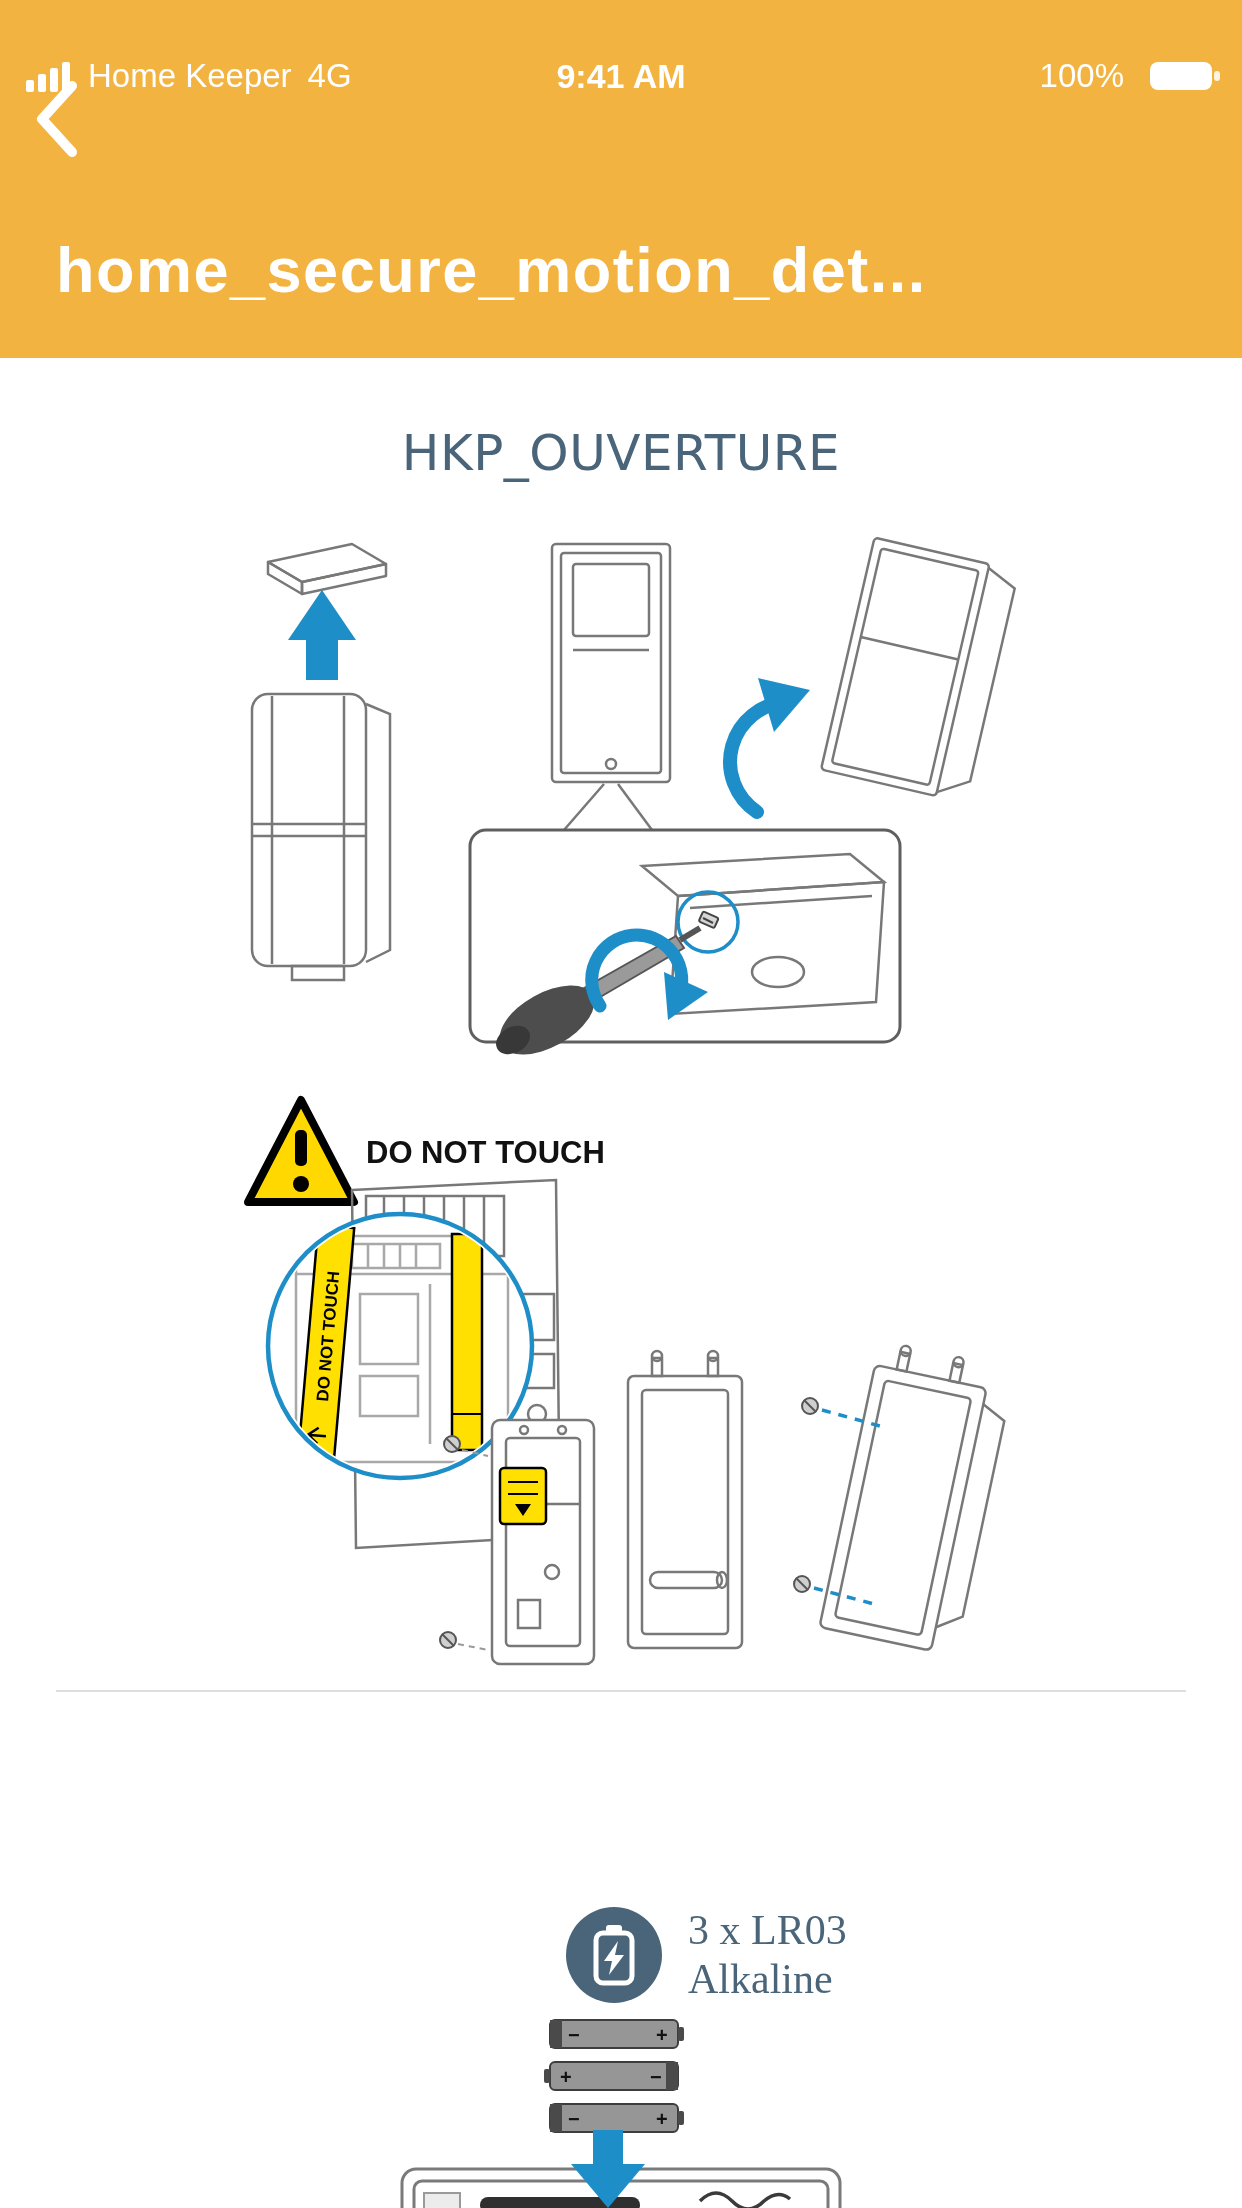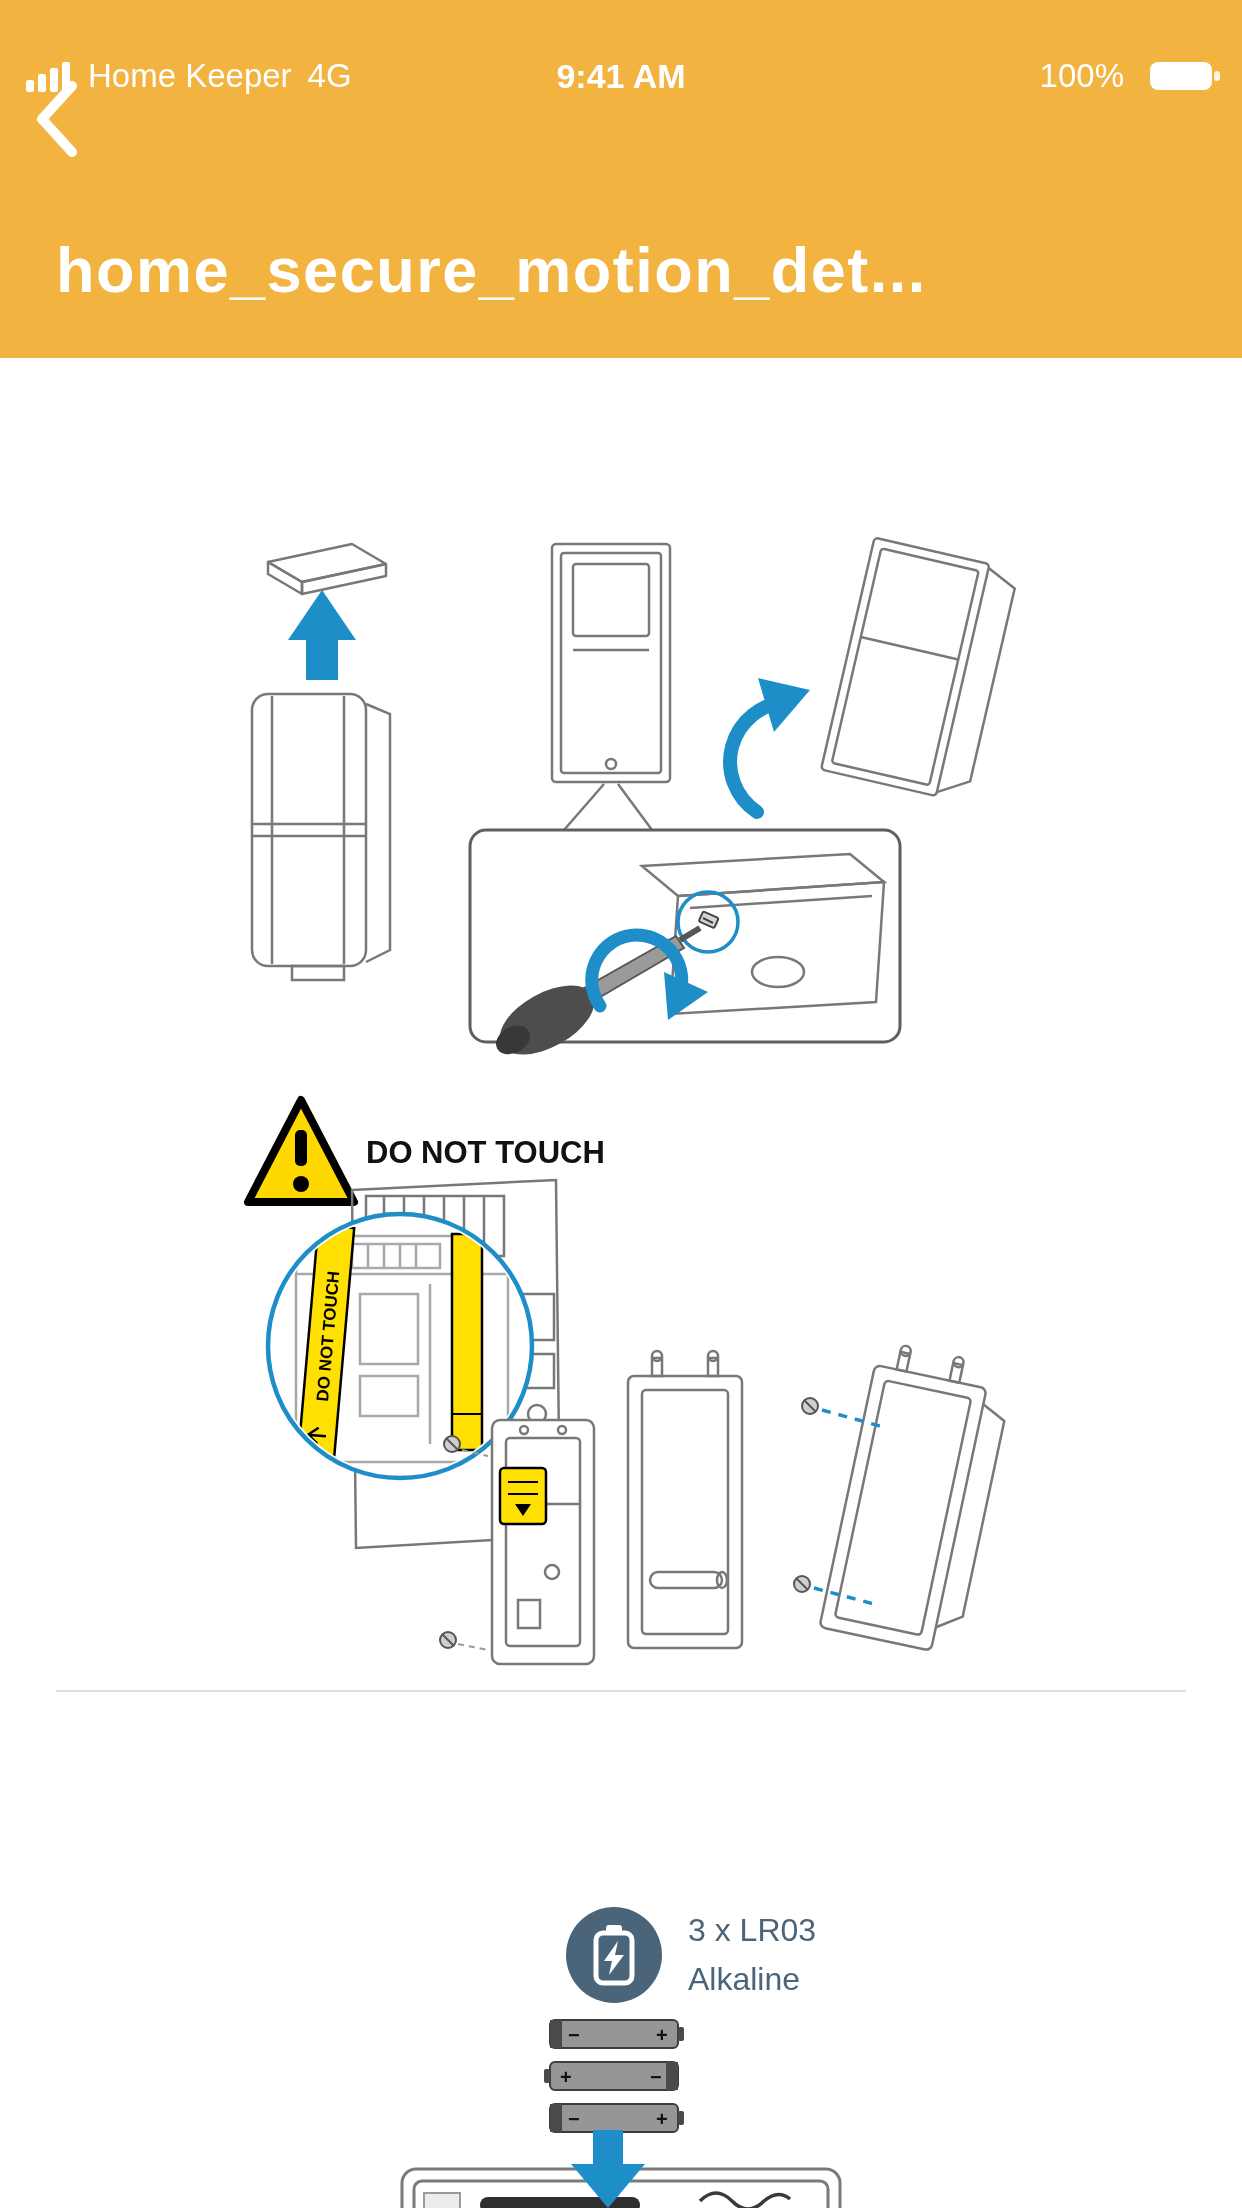--- a/index.html
+++ b/index.html
@@ -20,21 +20,21 @@
   .doc{position:absolute;top:358px;left:0;width:1242px;height:1850px;background:#fff;}
   .section-title{position:absolute;left:0;width:100%;text-align:center;color:#4A6579;font-size:50px;font-weight:400;font-family:"DejaVu Sans",sans-serif;letter-spacing:.5px;}
   #title-ouverture{top:66px;}
   #title-piles{top:1403px;}
   .illus{position:absolute;left:0;}
   #illus-open{top:170px;}
   #illus-warning{top:726px;}
   .divider{position:absolute;top:1332px;left:56px;width:1130px;border-top:2px solid #dedede;}
   .battery-spec{position:absolute;top:1548px;left:566px;display:flex;align-items:center;gap:26px;}
   .battery-badge{width:96px;height:96px;border-radius:50%;background:#4A6579;display:flex;align-items:center;justify-content:center;}
-  .battery-spec-text{color:#4A6579;font-size:32px;line-height:49px;font-family:Liberation Sans, sans-serif;}
+  .battery-spec-text{color:#4A6579;font-size:42px;line-height:49px;font-family:Liberation Serif, serif;}
   #illus-batteries{top:1658px;left:538px;}
   #illus-bottom-device{top:1805px;left:0;}
   .down-arrow{position:absolute;top:1772px;left:564px;}
   svg text{font-family:"Liberation Sans","DejaVu Sans",sans-serif;}
 </style>
 </head>
 <body>
 
 <div class="screen">
 
@@ -64,20 +64,21 @@
       <svg width="60" height="86" viewBox="0 0 60 86" fill="none">
         <polyline points="44,10 14,43 44,76" stroke="#fff" stroke-width="10" stroke-linecap="round" stroke-linejoin="round" fill="none"></polyline>
       </svg>
     </button>
 
     <div class="header-title">home_secure_motion_det...</div>
   </div>
 
   <div class="doc">
 
+    <h2 class="section-title" id="title-ouverture">HKP_OUVERTURE</h2>
 
     <svg class="illus" id="illus-open" width="1242" height="556" viewBox="0 0 1242 556">
 
       <g stroke="#787878" stroke-width="2.5" fill="none" stroke-linejoin="round">
         <polygon points="268,34 352,16 386,36 302,54"></polygon>
         <polygon points="302,54 386,36 386,48 302,66"></polygon>
         <polygon points="268,34 302,54 302,66 268,46"></polygon>
       </g>
       <path d="M306,152 v-40 h-18 l34,-50 34,50 h-18 v40 z" fill="#1E8EC8"></path>
       <g stroke="#787878" stroke-width="2.5" fill="none">

